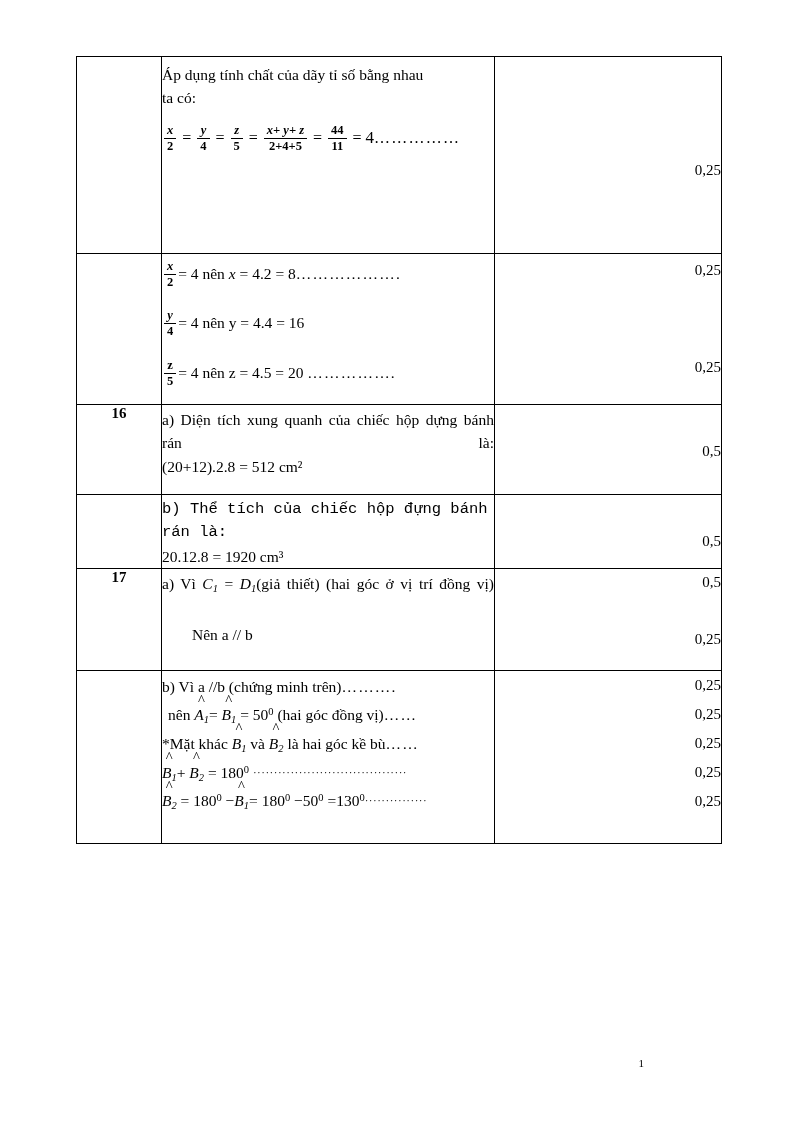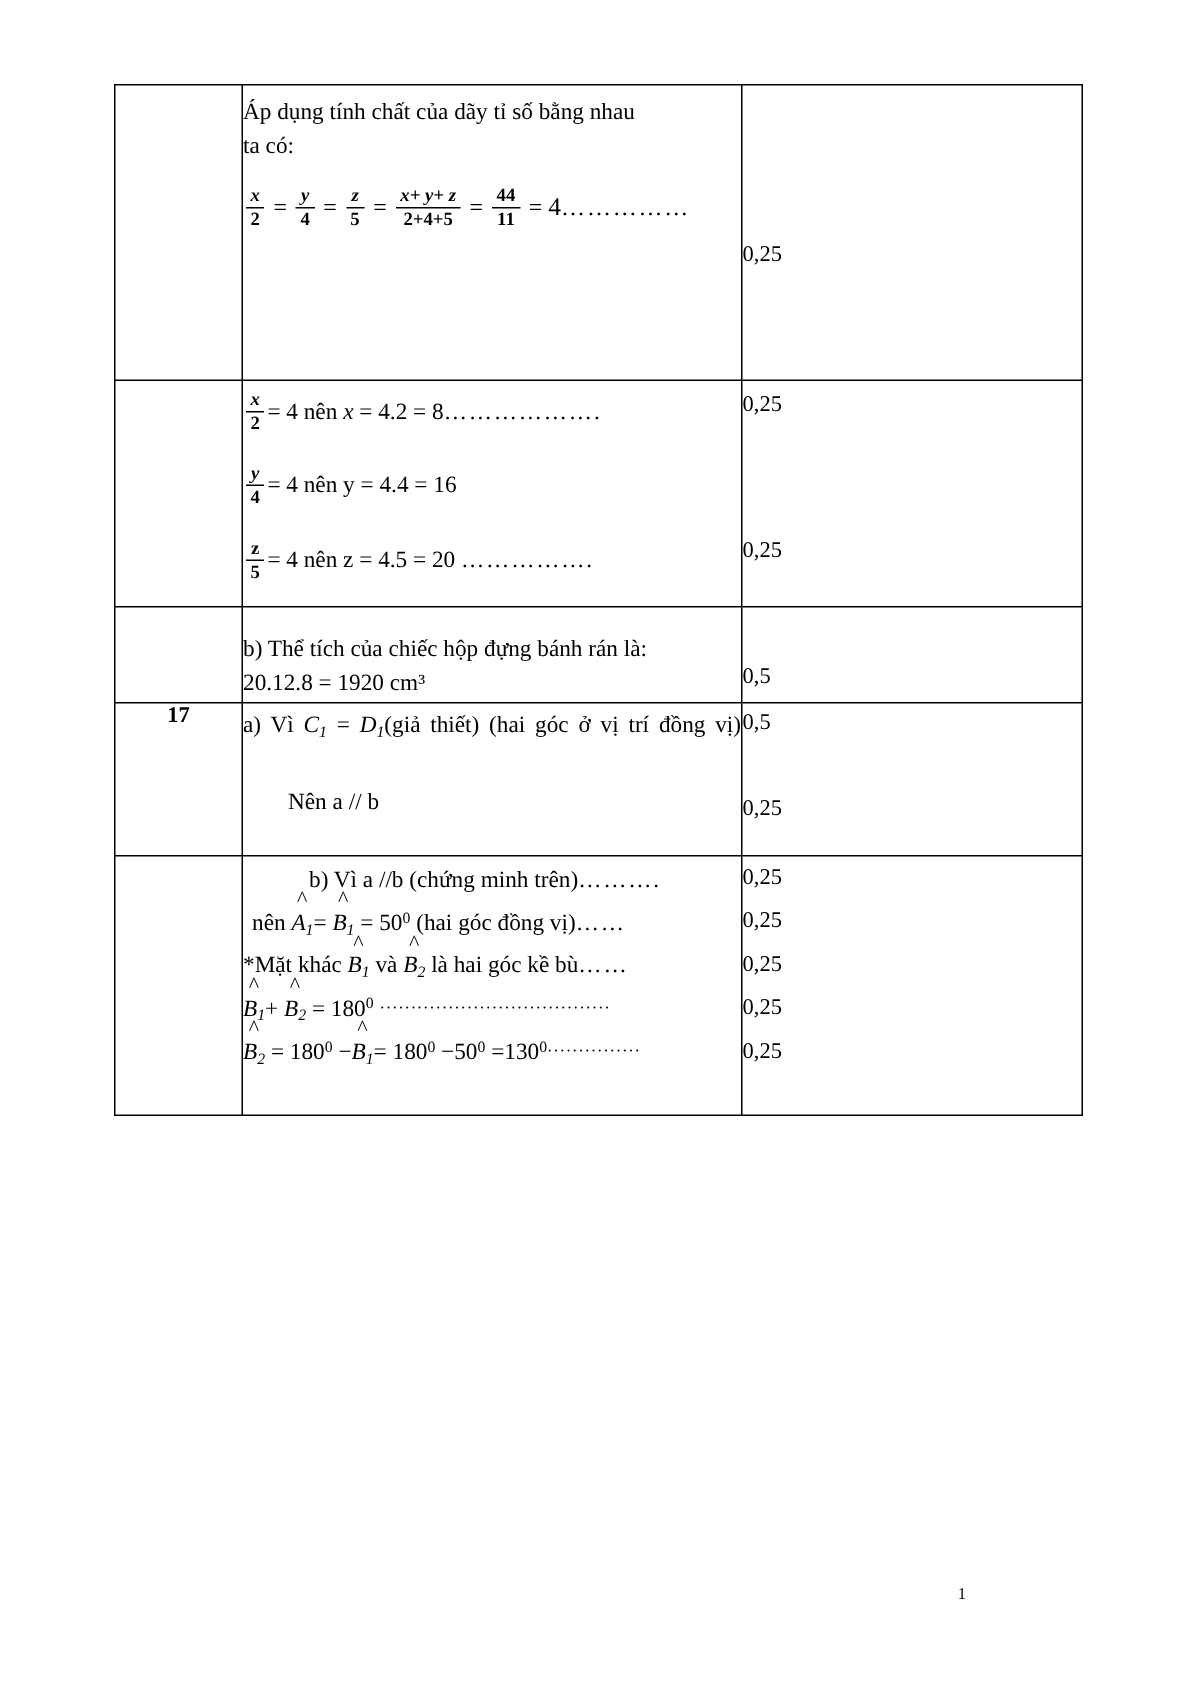--- a/index.html
+++ b/index.html
@@ -55,21 +55,21 @@
     line-height: 1.5;
   }
 
   .scorecell {
     font-size: 15px;
     text-align: center;
     padding: 0;
     position: relative;
   }
   .score-val {
-    text-align: left;
+    text-align: right;
     font-size: 15px;
   }
 
   .justify { text-align: justify; text-align-last: justify; }
 
   
   .frac {
     display: inline-block;
     vertical-align: -0.55em;
     text-align: center;
@@ -225,27 +225,39 @@
             </span><span>= 4 nên z = 4.5 = 20 </span><span class="dots">…………….</span>
           </span>
         </td>
         <td class="scorecell">
           <div class="score-val" style="margin-top:8px;">0,25</div>
           <div class="score-val" style="margin-top:80px;">0,25</div>
         </td>
       </tr>
 
 
+      <tr>
+        <td class="numcell" style="height:89px;">
+          <span>16</span>
+        </td>
+        <td class="bodycell">
+          <span class="blockline justify" style="margin-top:3px;">a) Diện tích xung quanh của chiếc hộp dựng bánh rán là:</span>
+          <span class="blockline">(20+12).2.8 = 512 cm²</span>
+        </td>
+        <td class="scorecell">
+          <div class="score-val" style="margin-top:38px;">0,5</div>
+        </td>
+      </tr>
 
       <tr>
         <td class="numcell" style="height:63px;">
           <span></span>
         </td>
         <td class="bodycell">
-          <span class="blockline" style="margin-top:16px;">b) Thể tích của chiếc hộp đựng bánh rán là:</span>
+          <span class="blockline" style="margin-top:3px;font-family:Liberation Mono, monospace;">b) Thể tích của chiếc hộp đựng bánh rán là:</span>
           <span class="blockline">20.12.8 = 1920 cm³</span>
         </td>
         <td class="scorecell">
           <div class="score-val" style="margin-top:38px;">0,5</div>
         </td>
       </tr>
 
       <tr>
         <td class="numcell" style="height:101px;">
           <span>17</span>
@@ -258,21 +270,21 @@
           <div class="score-val" style="margin-top:5px;">0,5</div>
           <div class="score-val" style="margin-top:40px;">0,25</div>
         </td>
       </tr>
 
       <tr>
         <td class="numcell" style="height:172px;">
           <span></span>
         </td>
         <td class="bodycell" style="line-height:1.85;">
-          <span class="blockline" style="margin-top:2px;margin-left:44px;"><span>b) Vì  a //b (chứng minh trên)</span><span class="dots">……….</span></span>
+          <span class="blockline" style="margin-top:2px;"><span>b) Vì  a //b (chứng minh trên)</span><span class="dots">……….</span></span>
 
           <span class="blockline" style="padding-left:6px;"><span>nên </span><span class="hat"><span class="hatmark">^</span><span>A</span><span class="sub1">1</span></span><span>= </span><span class="hat"><span class="hatmark">^</span><span>B</span><span class="sub1">1</span></span><span> = 50</span><span class="sup0">0</span><span> (hai góc đồng vị)</span><span class="dots">……</span></span>
 
           <span class="blockline"><span>*Mặt khác </span><span class="hat"><span class="hatmark">^</span><span>B</span><span class="sub1">1</span></span><span> và </span><span class="hat"><span class="hatmark">^</span><span>B</span><span class="sub1">2</span></span><span> là hai góc kề bù</span><span class="dots">……</span></span>
 
           <span class="blockline"><span class="hat"><span class="hatmark">^</span><span>B</span><span class="sub1">1</span></span><span>+ </span><span class="hat"><span class="hatmark">^</span><span>B</span><span class="sub1">2</span></span><span> = 180</span><span class="sup0">0</span> <span class="dots-thin">·····································</span></span>
 
           <span class="blockline"><span class="hat"><span class="hatmark">^</span><span>B</span><span class="sub1">2</span></span><span> = 180</span><span class="sup0">0</span><span> −</span><span class="hat"><span class="hatmark">^</span><span>B</span><span class="sub1">1</span></span><span>= 180</span><span class="sup0">0</span><span> −50</span><span class="sup0">0</span><span> =130</span><span class="sup0">0</span><span class="dots-thin">···············</span></span>
         </td>
         <td class="scorecell">

